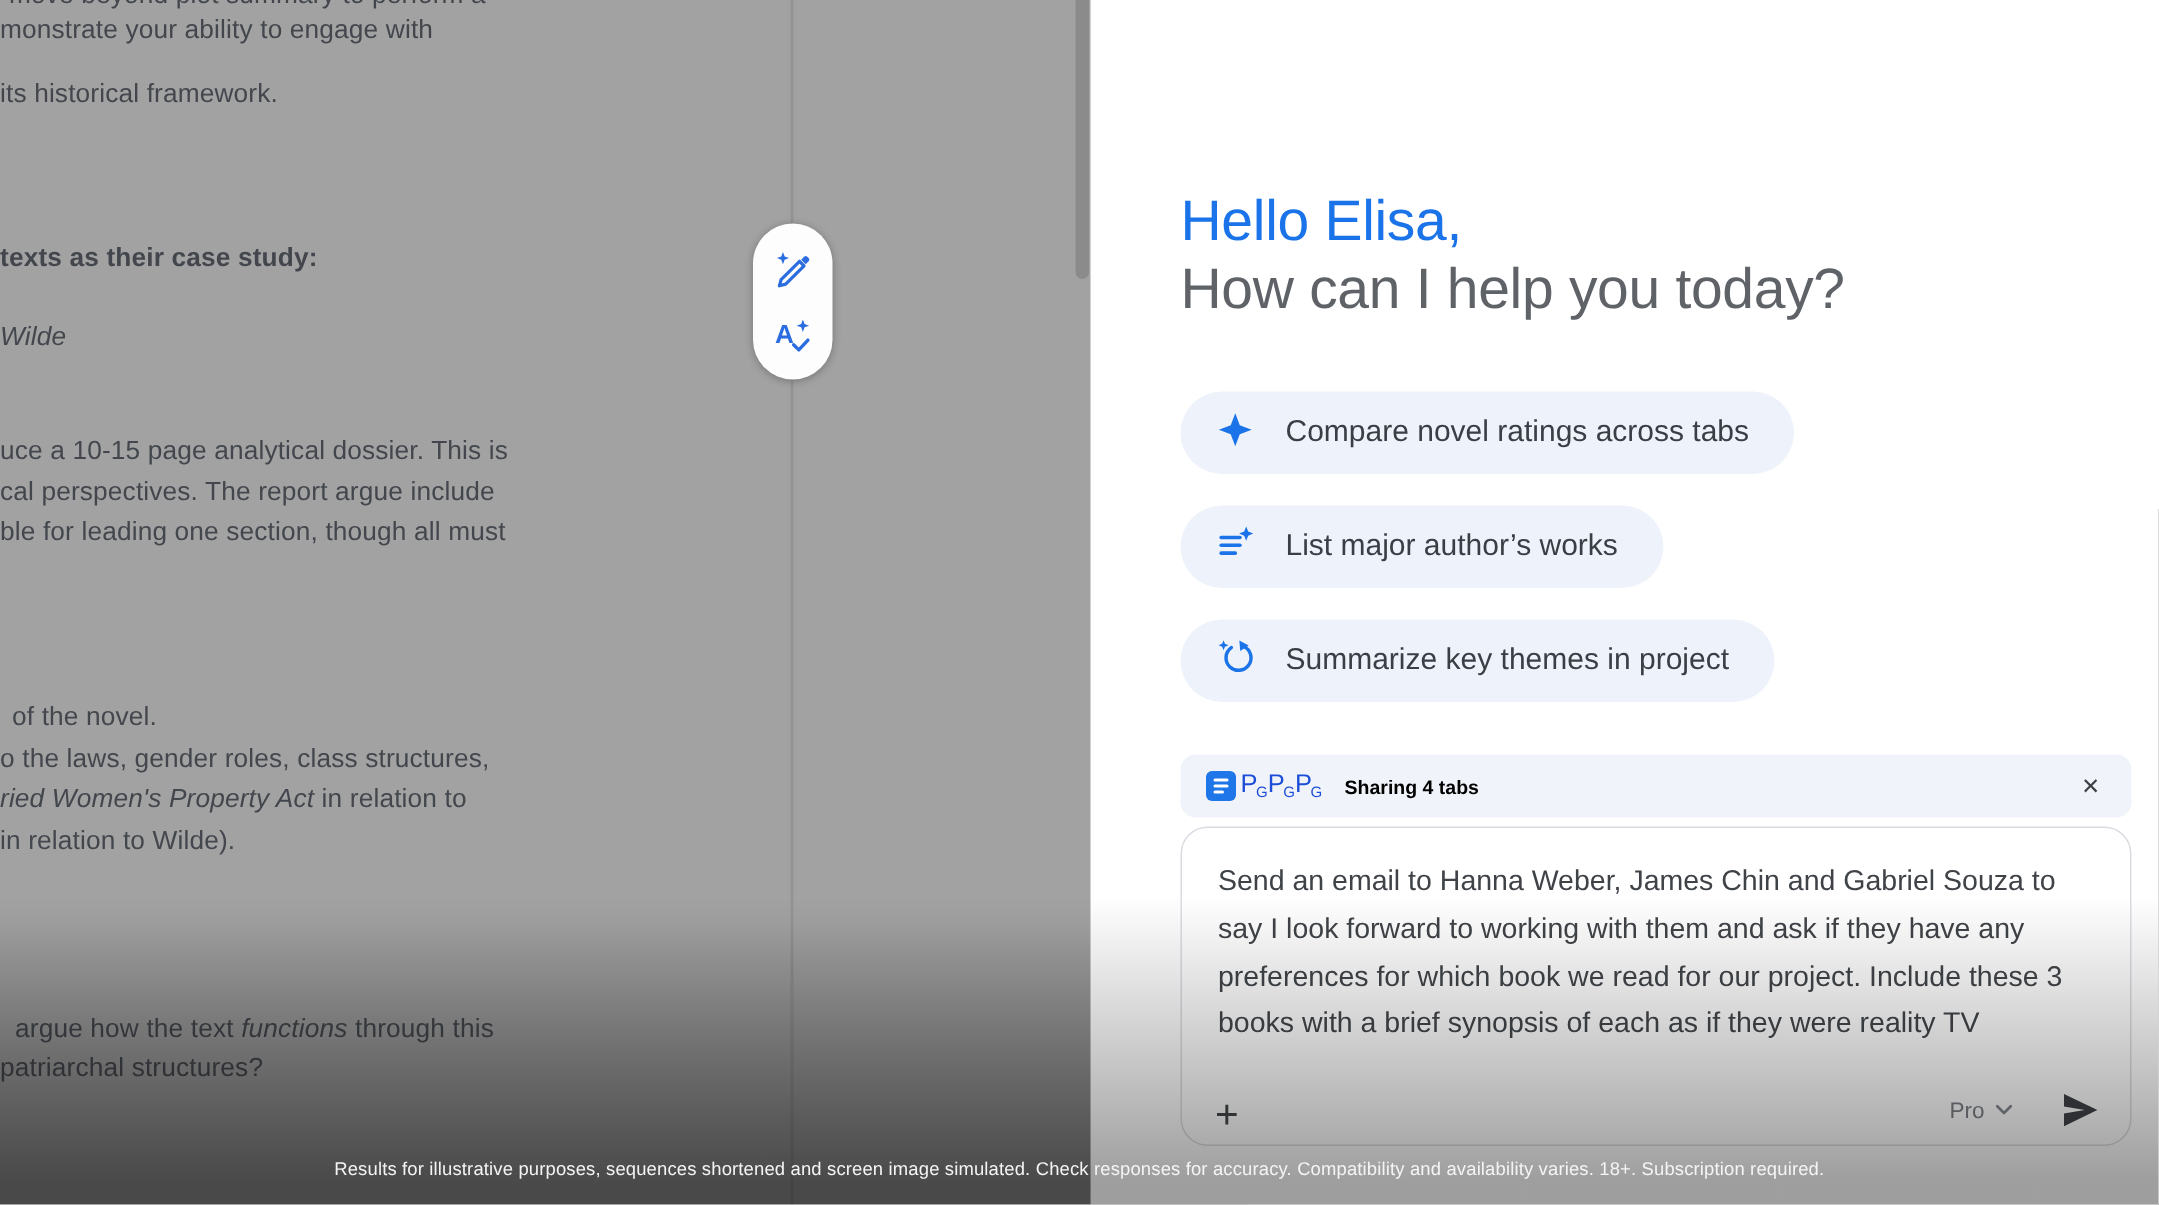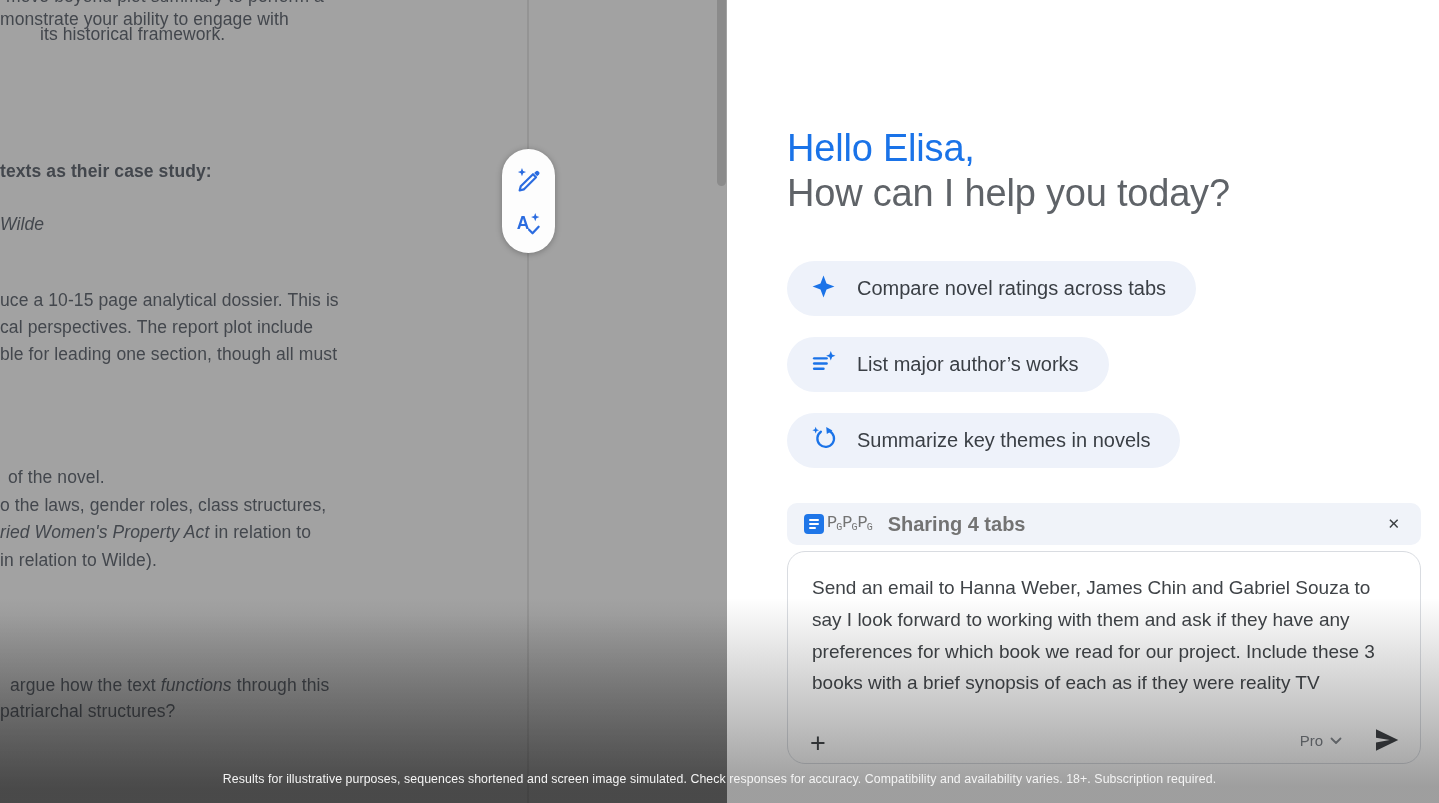--- a/index.html
+++ b/index.html
@@ -28,23 +28,23 @@
   .chip { display:flex; align-items:center; gap:21px; width:-moz-fit-content; width:fit-content;
           height:55px; padding:0 30px 0 24px; margin-bottom:21px;
           background:#eef2fa; border-radius:28px; cursor:pointer; }
   .chip-label { font-size:20px; color:#3a3f45; }
 
   .share-input { position:absolute; left:60px; top:503px; width:634px; }
   .share-bar { display:flex; align-items:center; height:42px; background:#f0f3f9; border-radius:10px; padding:0 17px; }
   .favicons { display:flex; align-items:center; }
   .docs-fav { width:20px; height:20px; background:#1f76e8; border-radius:4px; position:relative; margin-right:3px; }
   .docs-fav span { position:absolute; left:5px; width:10px; height:2px; background:#ffffff; border-radius:1px; }
-  .gut-fav { font-family:Liberation Mono, monospace; color:#737373; font-size:17px; line-height:20px; margin-right:-1px; }
+  .gut-fav { font-family:Liberation Sans, sans-serif; color:#1d4ed8; font-size:17px; line-height:20px; margin-right:-1px; }
   .gut-fav .sub { font-size:10px; position:relative; top:3px; left:-1px; }
-  .share-label { font-size:20px; font-weight:bold; color:#737373; margin-left:15px; flex:1; }
+  .share-label { font-size:13px; font-weight:bold; color:#000000; margin-left:15px; flex:1; }
   .share-close { font-size:15px; color:#3c4043; cursor:pointer; padding:4px; }
 
   .prompt-card { position:relative; margin-top:6px; height:213px; background:#ffffff;
                  border:1px solid #d9dce1; border-radius:18px; }
   .prompt-text { position:absolute; left:24px; right:24px; top:20px; font-size:19px; line-height:31.8px; color:#3f4347; }
   .plus-btn { position:absolute; left:22px; bottom:6px; font-size:27px; font-weight:300; color:#3c4043; cursor:pointer; line-height:1; }
   .model-chip { position:absolute; right:78px; bottom:14px; display:flex; align-items:center; gap:7px; cursor:pointer; }
   .model-label { font-size:15px; color:#767b81; }
   .send-btn { position:absolute; right:18px; bottom:8px; width:30px; height:30px; cursor:pointer; }
 
@@ -55,25 +55,25 @@
               background:linear-gradient(180deg, rgba(0,0,0,0) 8%, rgba(0,0,0,0.30) 95%); }
   .footer { position:absolute; left:0; right:0; bottom:17px; z-index:50; text-align:center;
             font-size:12.3px; color:#f4f4f4; letter-spacing:0.1px; }
 </style>
 </head>
 <body>
 
 <div class="doc-area">
   <div class="doc-line" style="top:-14px; left:6px;">move beyond plot summary to perform a</div>
   <div class="doc-line" style="top:9px;   left:0;">monstrate your ability to engage with</div>
-  <div class="doc-line" style="top:24px;  left:0;padding-left:40px;">its historical framework.</div>
+  <div class="doc-line" style="top:52px;  left:0;">its historical framework.</div>
   <div class="doc-line" style="top:161px; left:0;font-weight:bold;">texts as their case study:</div>
   <div class="doc-line" style="top:214px; left:0;font-style:italic;">Wilde</div>
   <div class="doc-line" style="top:290px; left:0;">uce a 10-15 page analytical dossier. This is</div>
-  <div class="doc-line" style="top:317px; left:0;">cal perspectives. The report plot include</div>
+  <div class="doc-line" style="top:317px; left:0;">cal perspectives. The report argue include</div>
   <div class="doc-line" style="top:344px; left:0;text-align:right;">ble for leading one section, though all must</div>
   <div class="doc-line" style="top:467px; left:8px;">of the novel.</div>
   <div class="doc-line" style="top:522px; left:0;"><i>ried Women's Property Act</i><span> in relation to</span></div>
   <div class="doc-line" style="top:495px; left:0;">o the laws, gender roles, class structures,</div>
   <div class="doc-line" style="top:550px; left:0;">in relation to Wilde).</div>
   <div class="doc-line" style="top:675px; left:10px;"><span>argue how the text </span><i>functions</i><span> through this</span></div>
   <div class="doc-line" style="top:701px; left:0;">patriarchal structures?</div>
 
   <div class="doc-vline"></div>
   <div class="doc-scrollbar"></div>
@@ -124,21 +124,21 @@
       <span class="chip-label">List major author’s works</span>
     </div>
     <div class="chip">
       <span>
         <svg viewBox="0 0 24 24" width="25" height="25">
           <path d="M9.5 5.5 A 8 8 0 1 0 17.5 4.8" stroke="#1a73e8" stroke-width="2.2" fill="none" stroke-linecap="round"></path>
           <polygon points="14.6,1 20.6,4.2 15.2,7.6" fill="#1a73e8"></polygon>
           <polygon points="4.5,0.8 5.4,3.1 7.7,4 5.4,4.9 4.5,7.2 3.6,4.9 1.3,4 3.6,3.1" fill="#1a73e8"></polygon>
         </svg>
       </span>
-      <span class="chip-label">Summarize key themes in novels</span>
+      <span class="chip-label">Summarize key themes in project</span>
     </div>
   </div>
 
   <div class="share-input">
     <div class="share-bar">
       <div class="favicons">
         <span class="docs-fav">
           <span style="top:5px;"></span>
             <span style="top:9px;"></span>
             <span style="top:13px; width:7px;"></span>

